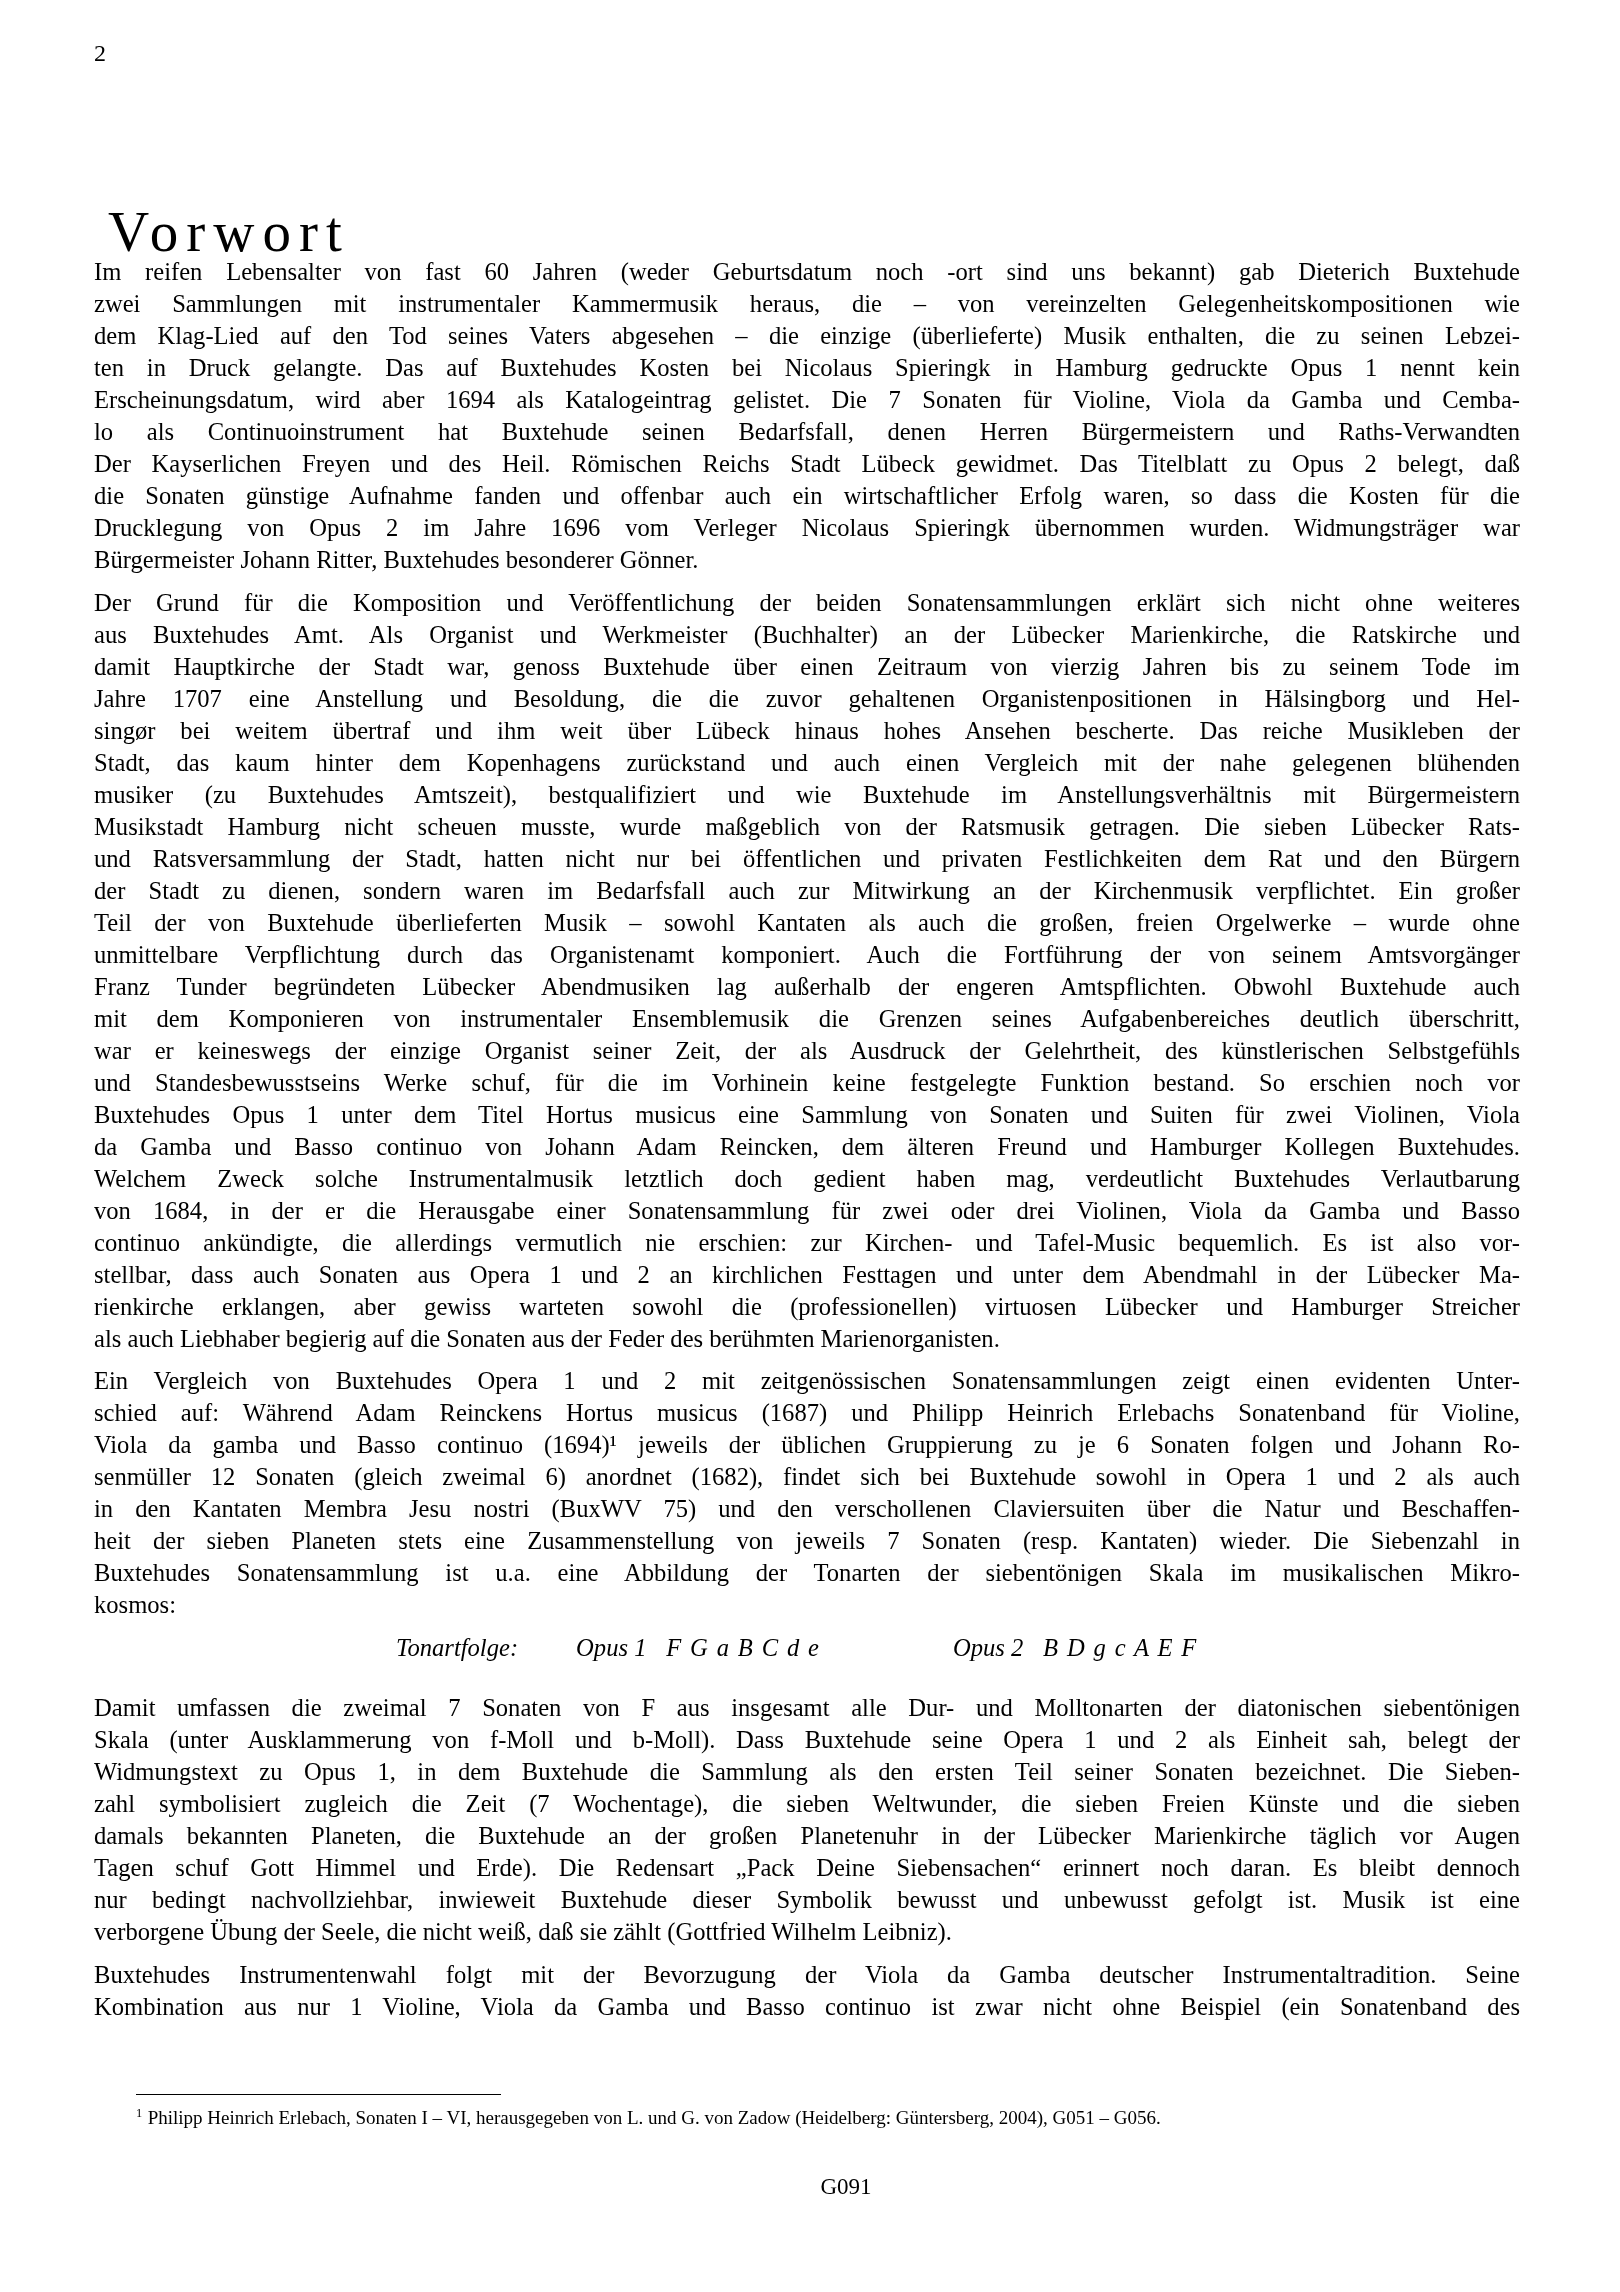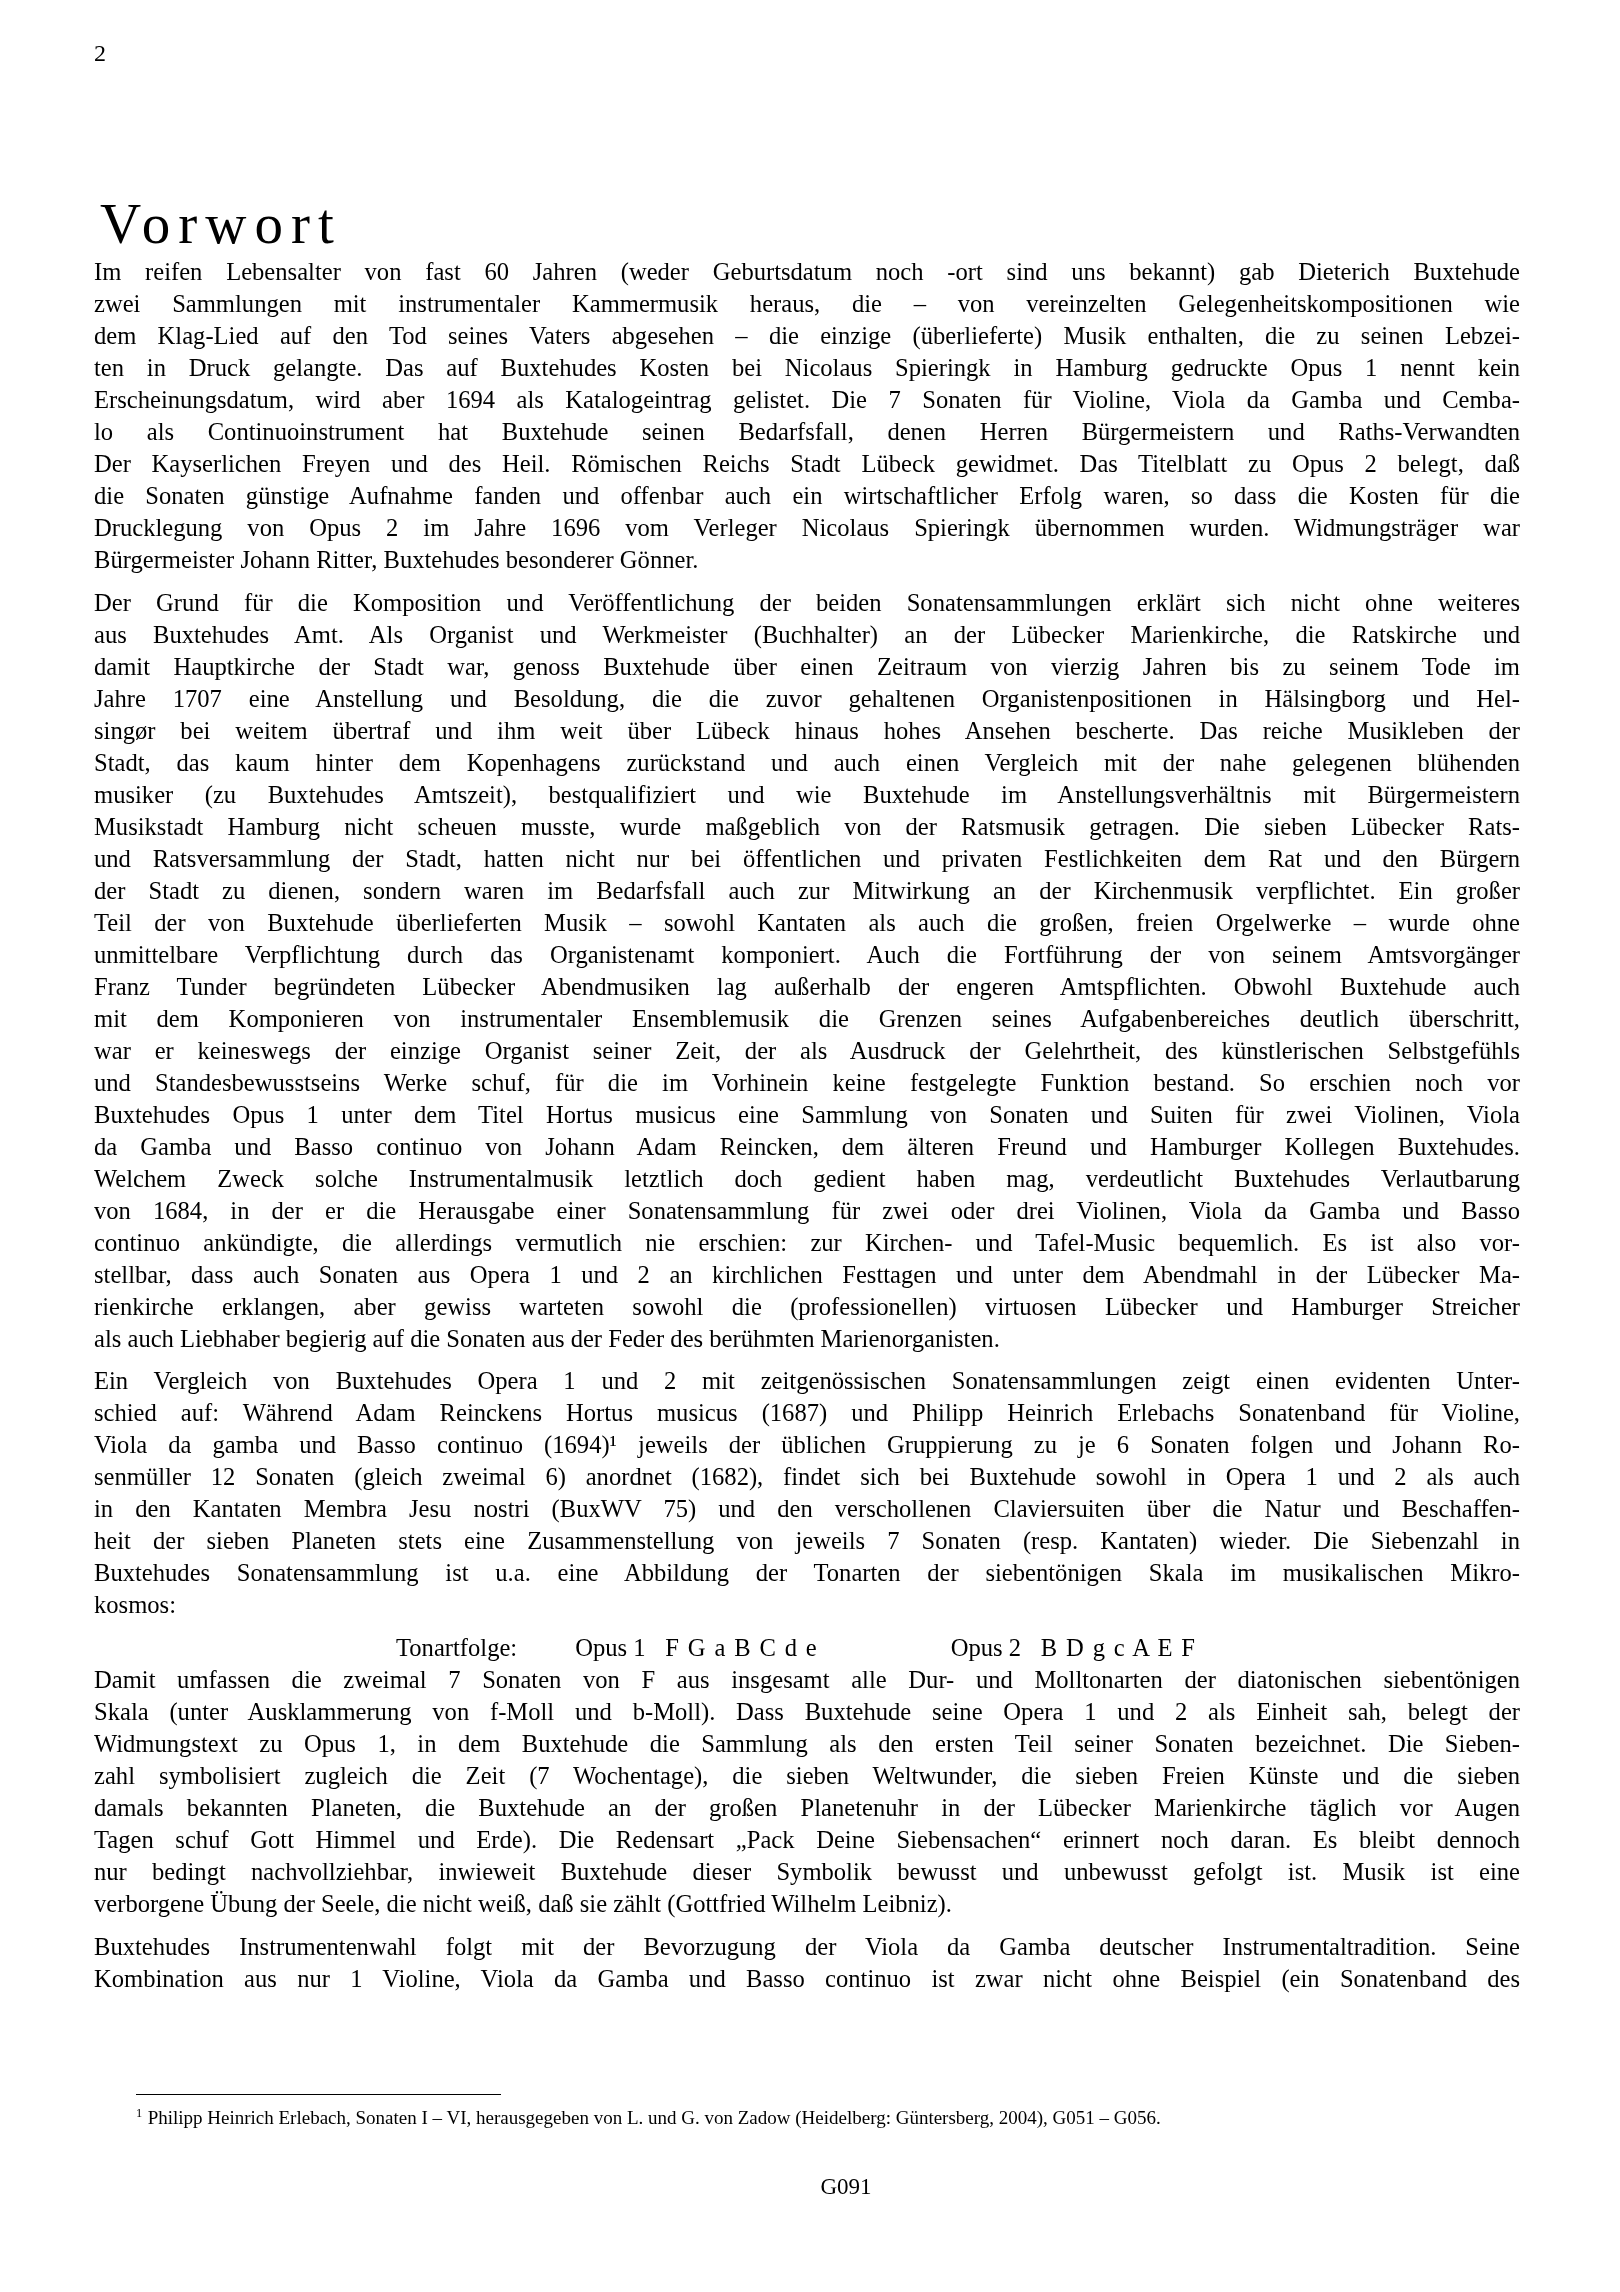--- a/index.html
+++ b/index.html
@@ -11,40 +11,41 @@
     font-family:"Liberation Serif","DejaVu Serif",serif;
     overflow:hidden;
   }
   .pagenum{
     position:absolute;left:94px;top:39px;
     font-size:24px;line-height:29px;
   }
   .heading{
     position:absolute;left:92px;top:186px;
     font-size:57px;line-height:59px;font-weight:normal;
-    letter-spacing:8px;margin:8px;
+    letter-spacing:8px;margin:16px;
   }
   .content{
     position:absolute;left:94px;top:256px;width:1426px;
     font-size:24.6px;line-height:32px;
   }
   .para{margin:0 0 10.7px 0;}
   .para:last-child{margin-bottom:0;}
   .ln{
     text-align:justify;
     text-align-last:justify;
     text-justify:inter-word;
     white-space:nowrap;
   }
   .ln-last{text-align-last:left;}
   .para-justify-last .ln-last{text-align-last:justify;}
   .keyrow{
-    margin:0 0 0 0;
+    margin:0 0 28px 0;
     padding-left:302px;
     white-space:nowrap;
+    font-style:italic;
   }
   .kr-group1{margin-left:58px;}
   .kr-group2{margin-left:134px;}
   .kr-keys{margin-left:19.7px;word-spacing:2.7px;}
   .footnote{
     position:absolute;left:136px;top:2094px;width:1369px;
     font-size:19px;line-height:27px;
   }
   .fn-rule{
     width:365px;height:0;

